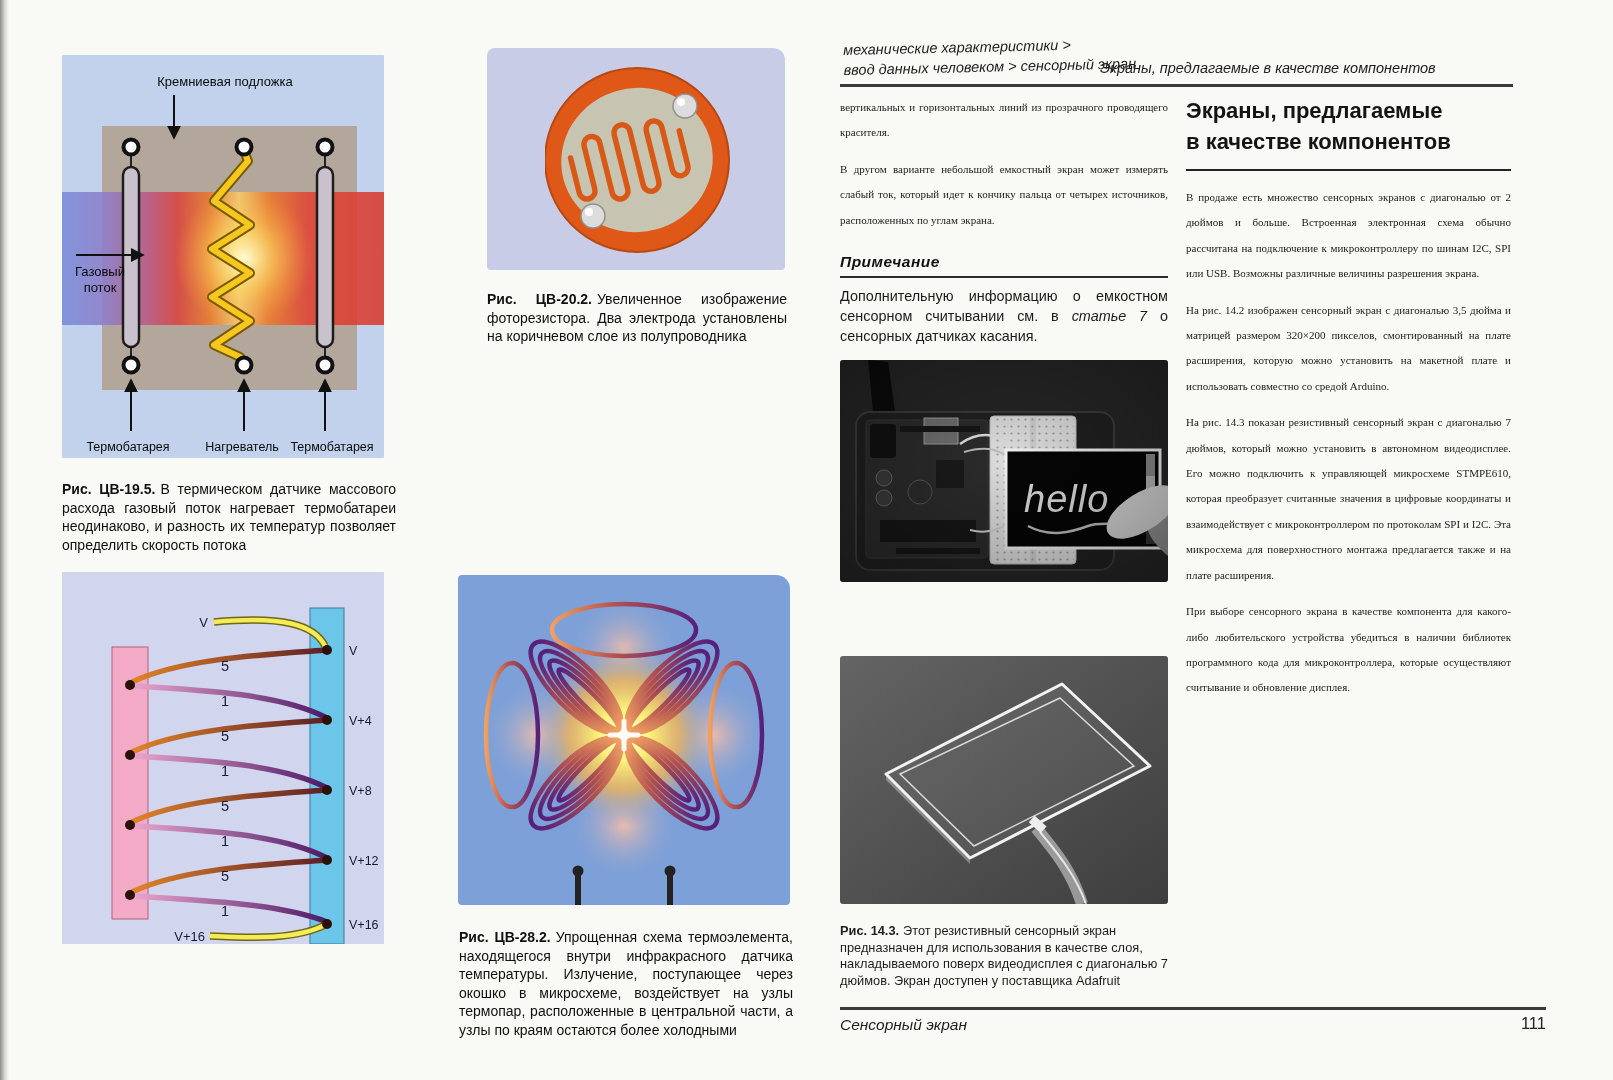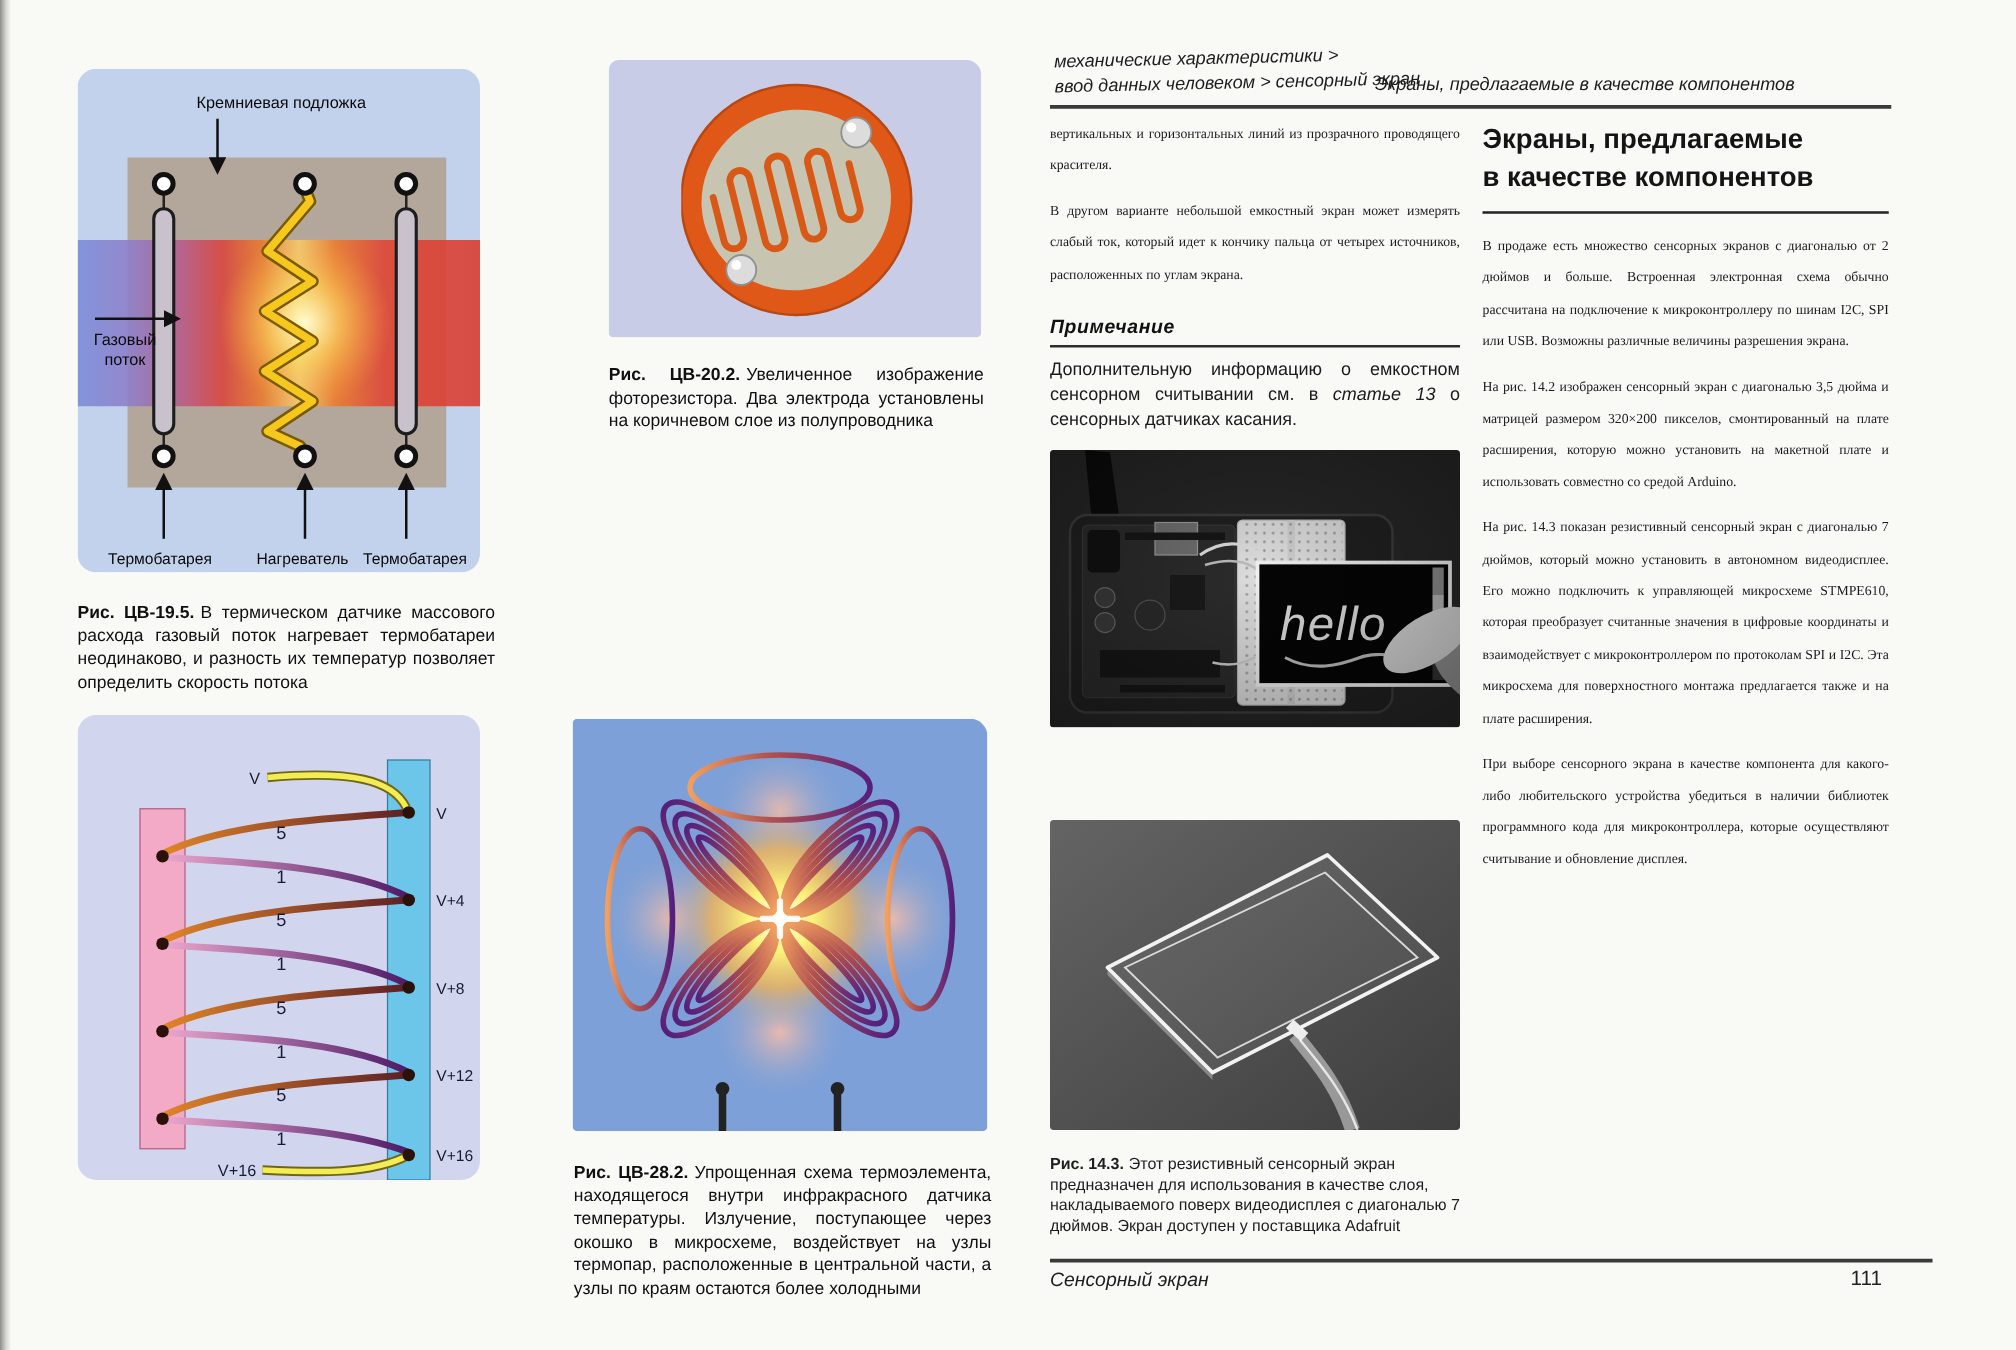--- a/index.html
+++ b/index.html
@@ -33,23 +33,23 @@
   
   .sect-head {
     font-size:22px; line-height:31px; font-weight:bold; color:#141414;
     margin:0; padding-bottom:12px; border-bottom:2.5px solid #222;
   }
   
   .runhead { font-style:italic; font-size:14.5px; line-height:20px; color:#1d1d1d; }
   .breadcrumb { transform:rotate(-1.3deg); transform-origin:left top; }
   .rule { position:absolute; background:#3a3a3a; height:2.5px; }
   .footer-label { font-style:italic; font-size:15.5px; color:#1d1d1d; }
-  .page-num { font-size:16.5px; color:#222; text-align:center; }
-  
-  .figbox { position:absolute; border-radius:15px; overflow:hidden; }
+  .page-num { font-size:16.5px; color:#222; text-align:right; }
+  
+  .figbox { position:absolute; border-radius:1px; overflow:hidden; }
   svg { display:block; }
   svg text { font-family:"Liberation Sans","DejaVu Sans",sans-serif; }
 </style>
 </head>
 <body>
 
 <div class="page">
   <div class="edge-left"></div>
 
   <div class="figbox" style="left:62px; top:55px; width:322px; height:403px;">
@@ -277,21 +277,21 @@
   <div class="abs runhead" style="left:1100px; top:58px; width:413px; ">Экраны, предлагаемые в качестве компонентов</div>
   <div class="rule" style="left:840px; top:84px; width:673px;"></div>
 
   <div class="abs" style="left:840px; top:95px; width:328px;">
     <div class="body-text">
       <p>вертикальных и горизонтальных линий из прозрачного проводящего красителя.</p>
       <p>В другом варианте небольшой емкостный экран может измерять слабый ток, который идет к кончику пальца от четырех источников, расположенных по углам экрана.</p>
     </div>
     <div style="margin-top:20px;">
       <div class="note-head">Примечание</div>
-      <div class="note-body"><span>Дополнительную информацию о емкостном сенсорном считывании см. в </span><i>статье 13</i><span> о сенсорных датчиках касания.</span></div>
+      <div class="note-body"><span>Дополнительную информацию о емкостном сенсорном считывании см. в </span><i>статье 7</i><span> о сенсорных датчиках касания.</span></div>
     </div>
   </div>
 
   <div class="figbox" style="left:840px; top:360px; width:328px; height:222px; border-radius:3px;">
     <svg width="328" height="222" viewBox="0 0 328 222">
       <defs>
         <pattern id="bb" width="7" height="7" patternUnits="userSpaceOnUse">
           <circle cx="3.5" cy="3.5" r="1.1" fill="#9a9aa0"></circle>
         </pattern>
         <radialGradient id="vig" cx=".5" cy=".45" r=".75">

